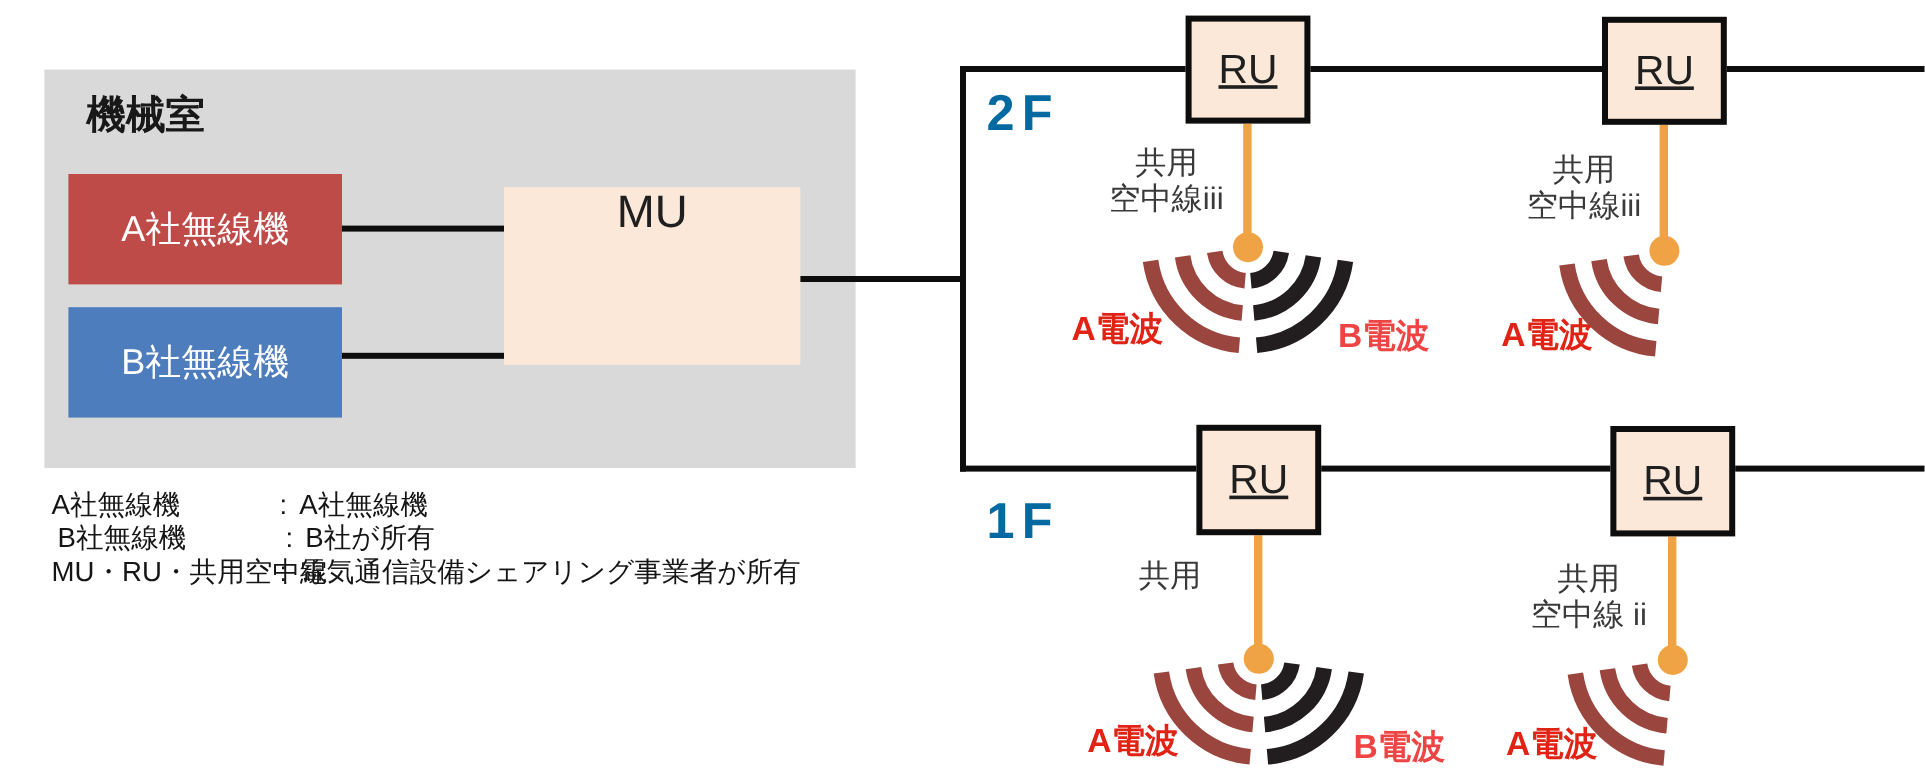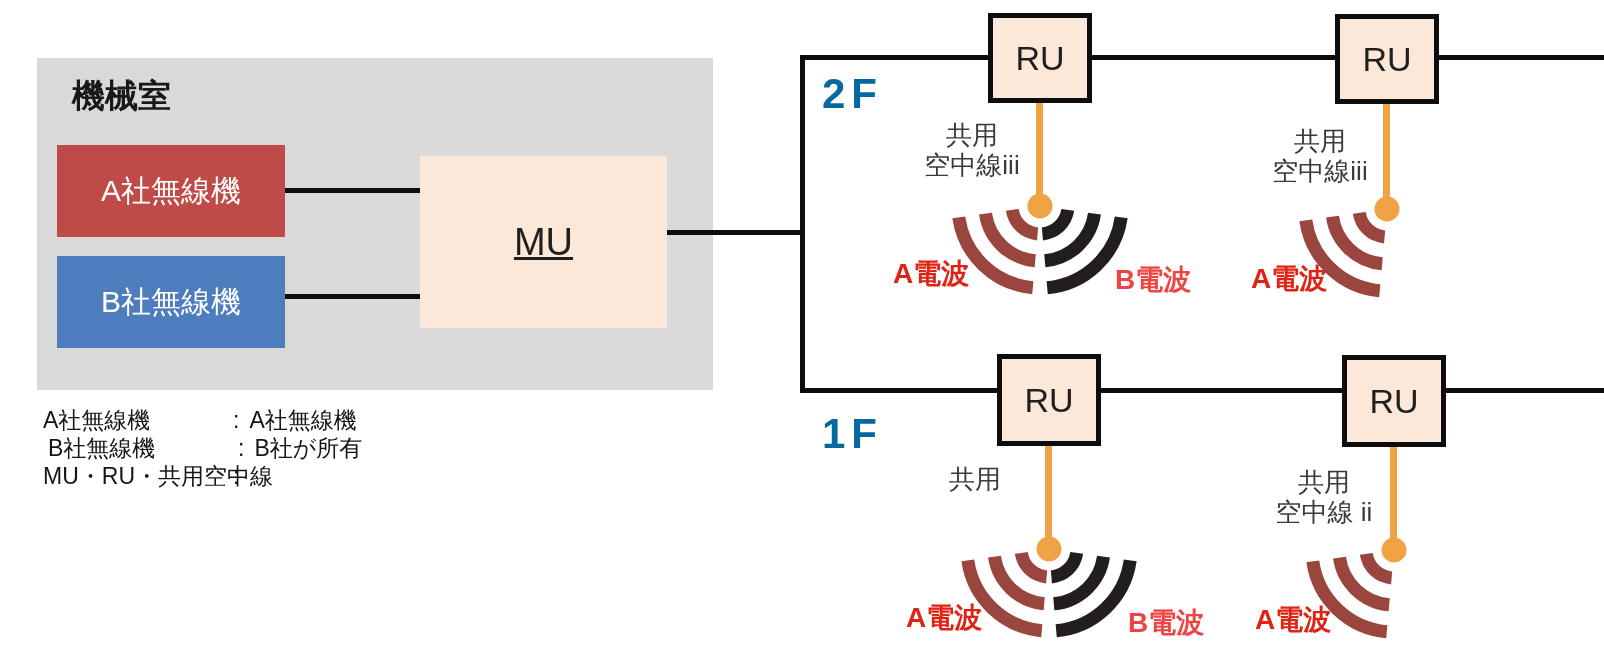--- a/index.html
+++ b/index.html
@@ -9,22 +9,22 @@
   }
   .abs{position:absolute;}
 
   
   .machine-room{left:37px;top:58px;width:676px;height:332px;background:#d9d9d9;}
   .mr-title{left:72px;top:74px;font-size:33px;font-weight:bold;color:#181818;}
   .radio-box{width:228px;height:92px;display:flex;align-items:center;justify-content:center;
              color:#ffffff;font-size:30px;}
   .radio-a{left:57px;top:145px;background:#bf4b48;}
   .radio-b{left:57px;top:256px;background:#4d7dbd;}
-  .mu-box{left:420px;top:156px;width:247px;height:172px;background:#fbe8d8;
-          display:flex;align-items:center;justify-content:center;font-size:38px;color:#1f1f1f;text-decoration:underline;}
+  .mu-box{left:420px;top:156px;width:247px;height:148px;background:#fbe8d8;
+          display:flex;justify-content:center;font-size:38px;color:#1f1f1f;}
   .hline{height:5px;background:#0d0d0d;}
   .vline{width:5px;background:#0d0d0d;}
   .conn-a{left:285px;top:188px;width:135px;}
   .conn-b{left:285px;top:294px;width:135px;}
   .conn-mu{left:667px;top:230px;width:133px;}
 
   
   .legend{left:43px;top:406px;font-size:23px;line-height:28px;color:#151515;}
   .legend-row{display:flex;white-space:nowrap;}
   .legend-label{width:190px;flex:0 0 190px;}
@@ -34,21 +34,21 @@
   
   .line-2f{left:800px;top:55px;width:804px;}
   .line-1f{left:800px;top:388px;width:804px;}
   .trunk{left:800px;top:55px;height:338px;}
   .floor-label{font-size:42px;font-weight:bold;letter-spacing:6px;color:#0369a1;}
   .fl-2f{left:822px;top:70px;}
   .fl-1f{left:822px;top:410px;}
 
   
   .ru-box{width:94px;height:80px;background:#fbe8d8;border:5px solid #0d0d0d;
-          display:flex;align-items:center;justify-content:center;font-size:34px;color:#1f1f1f;z-index:3;}
+          display:flex;align-items:center;justify-content:center;font-size:34px;color:#1f1f1f;z-index:3;text-decoration:underline;}
   .ru-2f-1{left:988px;top:13px;}
   .ru-2f-2{left:1335px;top:14px;}
   .ru-1f-1{left:997px;top:354px;height:82px;}
   .ru-1f-2{left:1342px;top:355px;height:82px;}
 
   
   .stem{width:7px;background:#f0a344;z-index:1;}
   .stem-2f-1{left:1036px;top:103px;height:103px;}
   .stem-2f-2{left:1383px;top:104px;height:105px;}
   .stem-1f-1{left:1045px;top:446px;height:103px;}
@@ -104,20 +104,21 @@
       <span class="legend-value">A社無線機</span>
     </div>
     <div class="legend-row">
       <span class="legend-label">B社無線機</span>
       <span class="legend-colon">:</span>
       <span class="legend-value">B社が所有</span>
     </div>
     <div class="legend-row">
       <span class="legend-label">MU・RU・共用空中線</span>
       <span class="legend-colon">:</span>
+      <span class="legend-value">電気通信設備シェアリング事業者が所有</span>
     </div>
   </div>
 
   <div class="abs hline line-2f"></div>
   <div class="abs hline line-1f"></div>
   <div class="abs vline trunk"></div>
   <div class="abs floor-label fl-2f">2F</div>
   <div class="abs floor-label fl-1f">1F</div>
 
   <div class="abs ru-box ru-2f-1">

